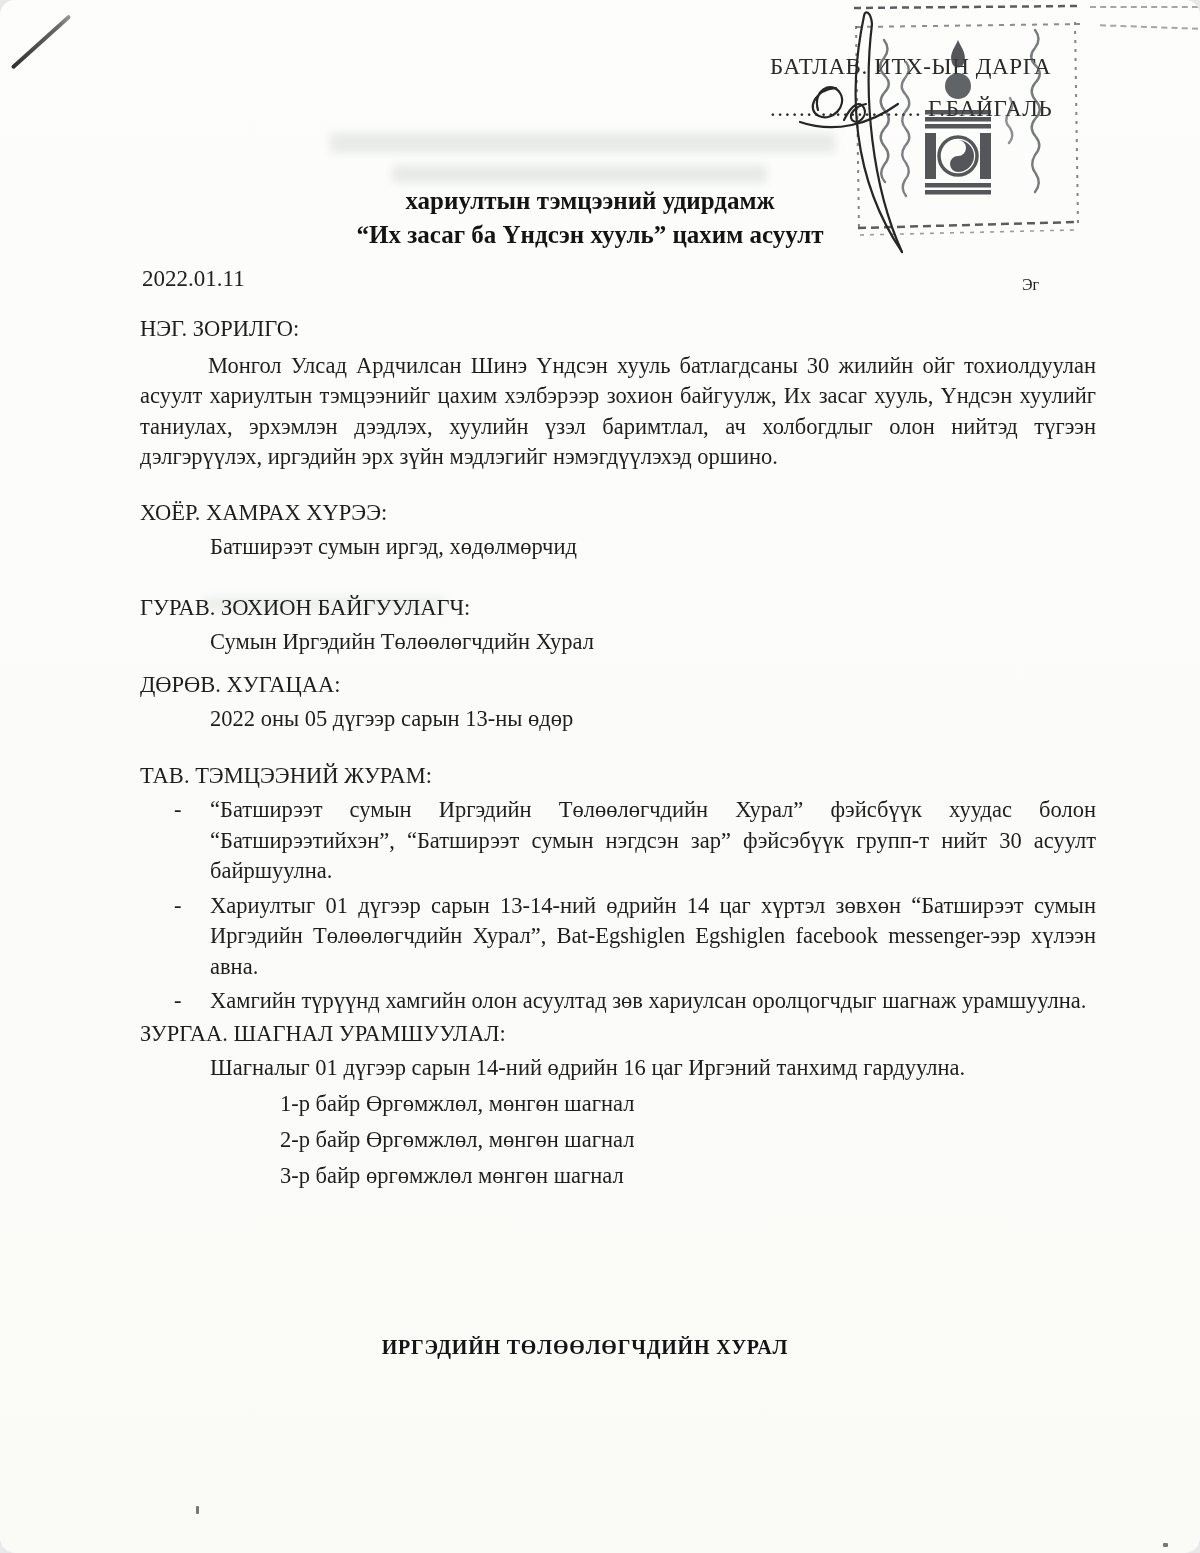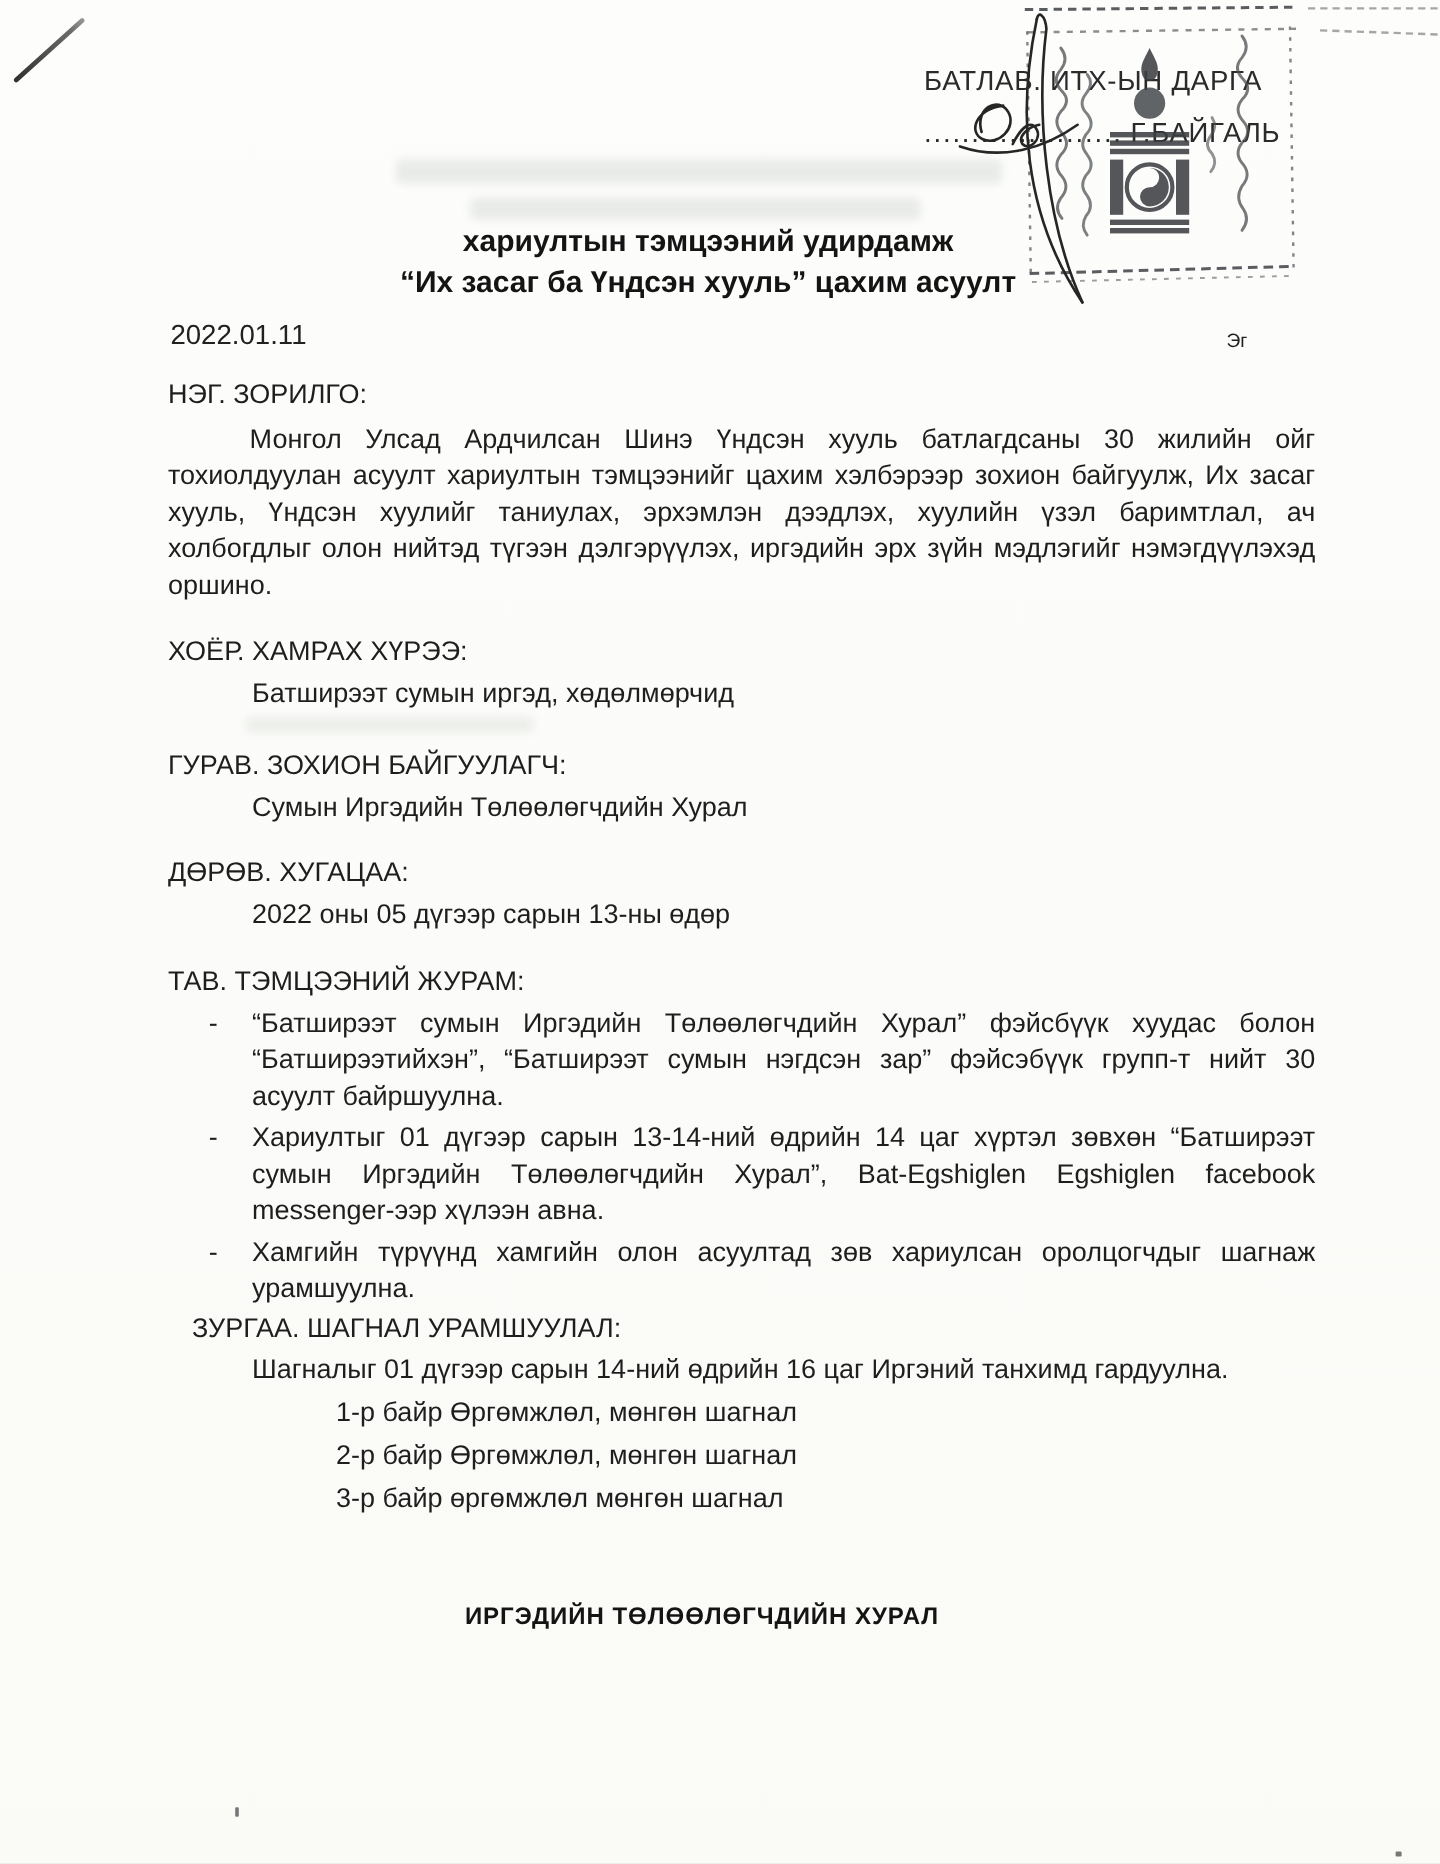--- a/index.html
+++ b/index.html
@@ -1,23 +1,24 @@
 <!DOCTYPE html>
 <html><head>
 <meta charset="utf-8">
 <style>
   html,body{margin:0;padding:0;background:#e8e8e8;}
   .page{
     position:relative;
     width:1200px;height:1553px;
     margin:0 auto;
     background:linear-gradient(180deg,#fdfdfc 0%,#fbfbf9 55%,#fafaf7 100%);
-    font-family:Liberation Sans, sans-serif;
+    font-family:Liberation Serif, serif;
     color:#212121;
     overflow:hidden;
+    border-radius:15px;
   }
   
   .pen-mark{
     position:absolute;left:12px;top:66px;width:78px;height:4px;
     background:linear-gradient(90deg,#2f2f2f,#6a6a6a 80%,#9a9a9a);
     border-radius:2px;
     transform:rotate(-42deg);transform-origin:left center;
   }
   .ghost-line{
     position:absolute;background:rgba(125,140,128,0.16);
@@ -47,23 +48,23 @@
   .date{position:absolute;left:142px;top:266px;font-size:23px;}
   .margin-note{position:absolute;left:1022px;top:276px;font-size:16px;}
   
   .body{
     position:absolute;left:140px;top:314px;width:956px;
     font-size:22.5px;line-height:30.5px;color:#1e1e1e;
   }
   .heading{white-space:nowrap;}
   .h2{margin-top:25px;}
   .h3{margin-top:30px;}
-  .h4{margin-top:24px;}
+  .h4{margin-top:12px;}
   .h5{margin-top:26px;}
-  .h6{margin-top:2px;margin-left:20px;}
+  .h6{margin-top:2px;}
   .para{margin-top:6px;text-indent:68px;text-align:justify;}
   .subline{margin-top:4px;padding-left:70px;white-space:nowrap;}
   .bullet{position:relative;margin-top:4px;padding-left:70px;text-align:justify;}
   .bullet .marker{position:absolute;left:34px;top:0;}
   .prize{margin-top:3px;padding-left:140px;line-height:33px;white-space:nowrap;}
   
   .footer{
     position:absolute;left:0;top:1336px;width:1170px;text-align:center;
     font-weight:bold;font-size:20px;letter-spacing:0.8px;color:#141414;
   }

